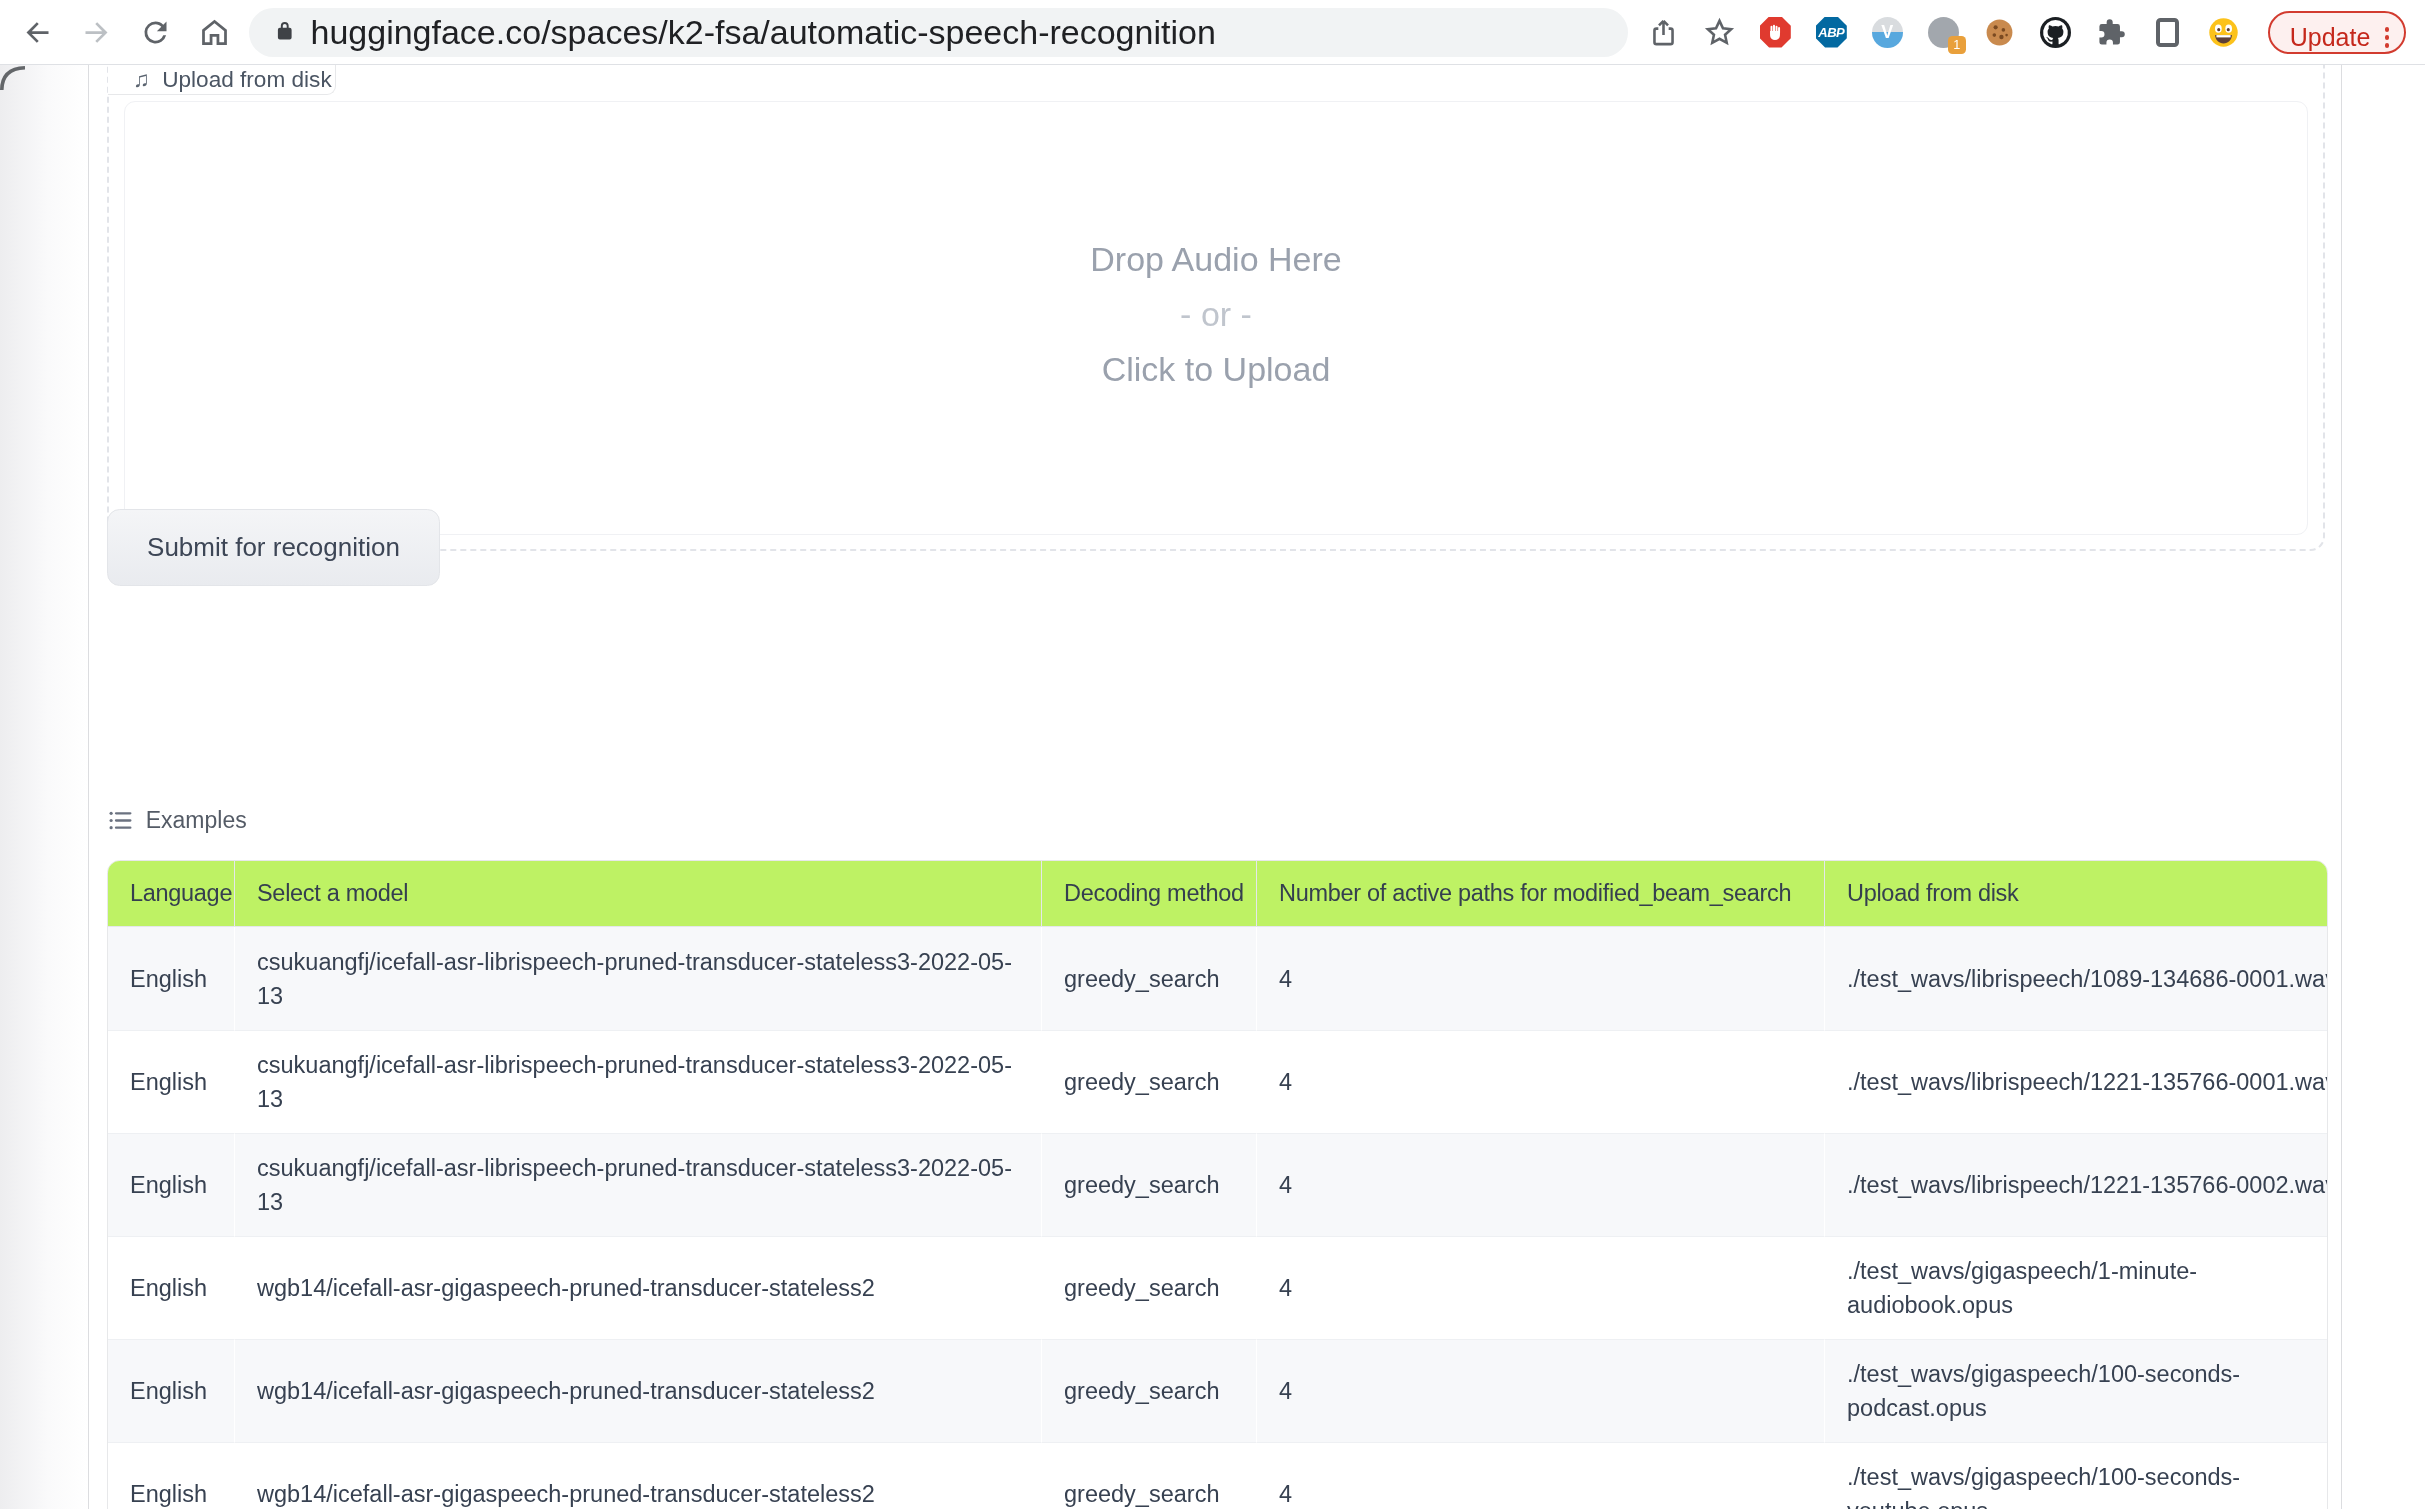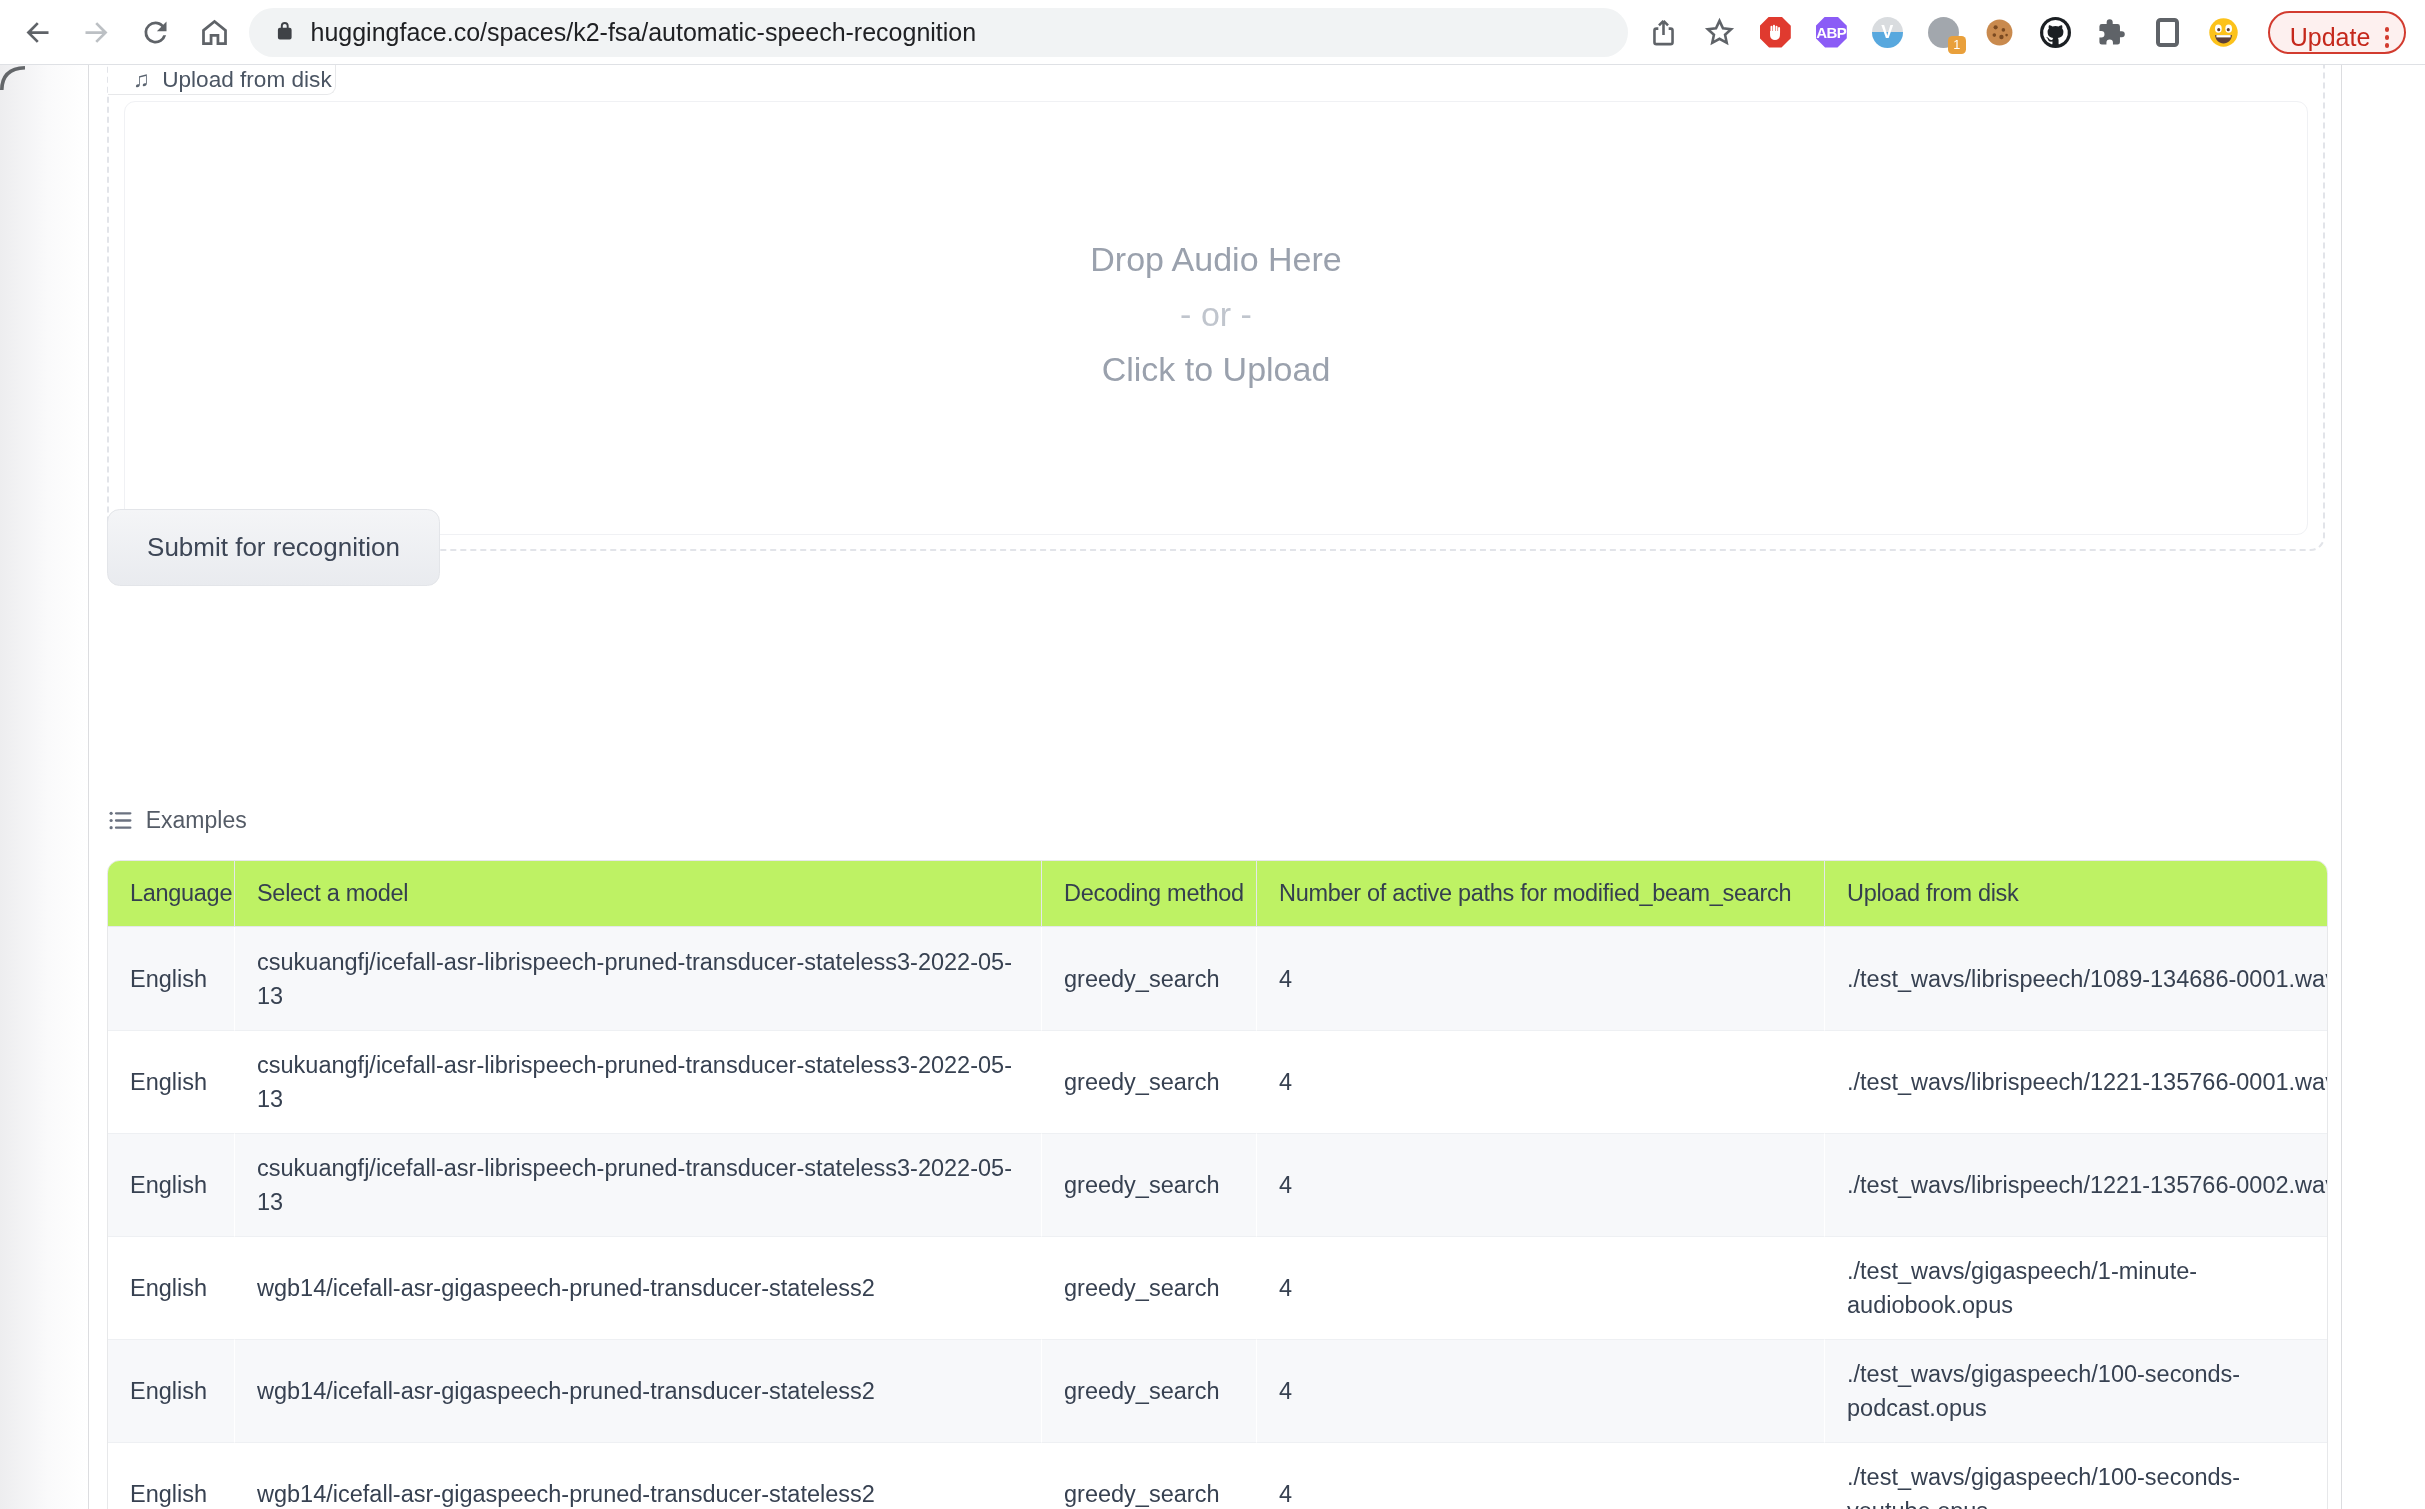--- a/index.html
+++ b/index.html
@@ -7,27 +7,27 @@
               font-family:"Liberation Sans","DejaVu Sans",sans-serif; }
 
   
   .chrome { position:absolute; top:0; left:0; width:2426px; height:65px; background:#fff;
             border-bottom:0.9px solid #dfe1e5; display:flex; align-items:center; padding:0 20px; z-index:50; }
   .navbtn { width:34px; height:34px; display:flex; align-items:center; justify-content:center; flex:0 0 auto; }
   .navgap { margin-left:25px; }
   .urlbar { flex:1 1 auto; height:49px; margin:0 18px; background:#f1f3f4; border-radius:24.4px;
             display:flex; align-items:center; padding:0 23.5px; min-width:0; }
   .urlbar .lock { margin-right:14.5px; flex:0 0 auto; }
-  .urltext { font-size:25px; color:#202124; white-space:nowrap; overflow:hidden; }
+  .urltext { font-size:34px; color:#202124; white-space:nowrap; overflow:hidden; }
   .chromeicons { display:flex; align-items:center; gap:22px; flex:0 0 auto; }
   .ext { width:34px; height:34px; display:flex; align-items:center; justify-content:center; position:relative; }
   .octagon { width:31px; height:31px; display:flex; align-items:center; justify-content:center;
              clip-path:polygon(30% 0,70% 0,100% 30%,100% 70%,70% 100%,30% 100%,0 70%,0 30%); }
   .octagon.adb { background:#e03a2f; }
-  .octagon.abp { background:#8b5cf6; color:#fff; font-size:15px; font-weight:bold; letter-spacing:-0.5px; }
+  .octagon.abp { background:#0369a1; color:#fff; font-size:13px; font-weight:bold; letter-spacing:-0.5px;font-style:italic; }
   .vcirc { width:31px; height:31px; border-radius:50%; background:linear-gradient(180deg,#d9dcdf 48%,#58a8de 48%);
            display:flex; align-items:center; justify-content:center; color:#fff; font-weight:bold; font-size:18px; }
   .pcirc { width:31px; height:31px; border-radius:50%; background:#a2a7ad; position:relative; }
   .pbadge { position:absolute; right:-5.4px; bottom:-5.4px; min-width:18px; height:18px; background:#e9a03b;
             border-radius:4.5px; color:#fff; font-size:12.7px; display:flex; align-items:center; justify-content:center; padding:0 3.6px; }
   .sidepanel { width:23.5px; height:29px; border:4.5px solid #5f6368; border-radius:4.5px; }
   .update { height:43px; border:2.7px solid #d23b2f; border-radius:23.5px; background:#fdf0ef; color:#c5281c;
             display:flex; align-items:flex-end; gap:11px; padding:0 11px 0 20px; font-size:25px; font-weight:500; margin-left:5.4px; }
   .kebab { display:flex; flex-direction:column; gap:3.6px; padding:3.6px; }
   .kebab i { width:4.5px; height:4.5px; border-radius:50%; background:#d23b2f; }

